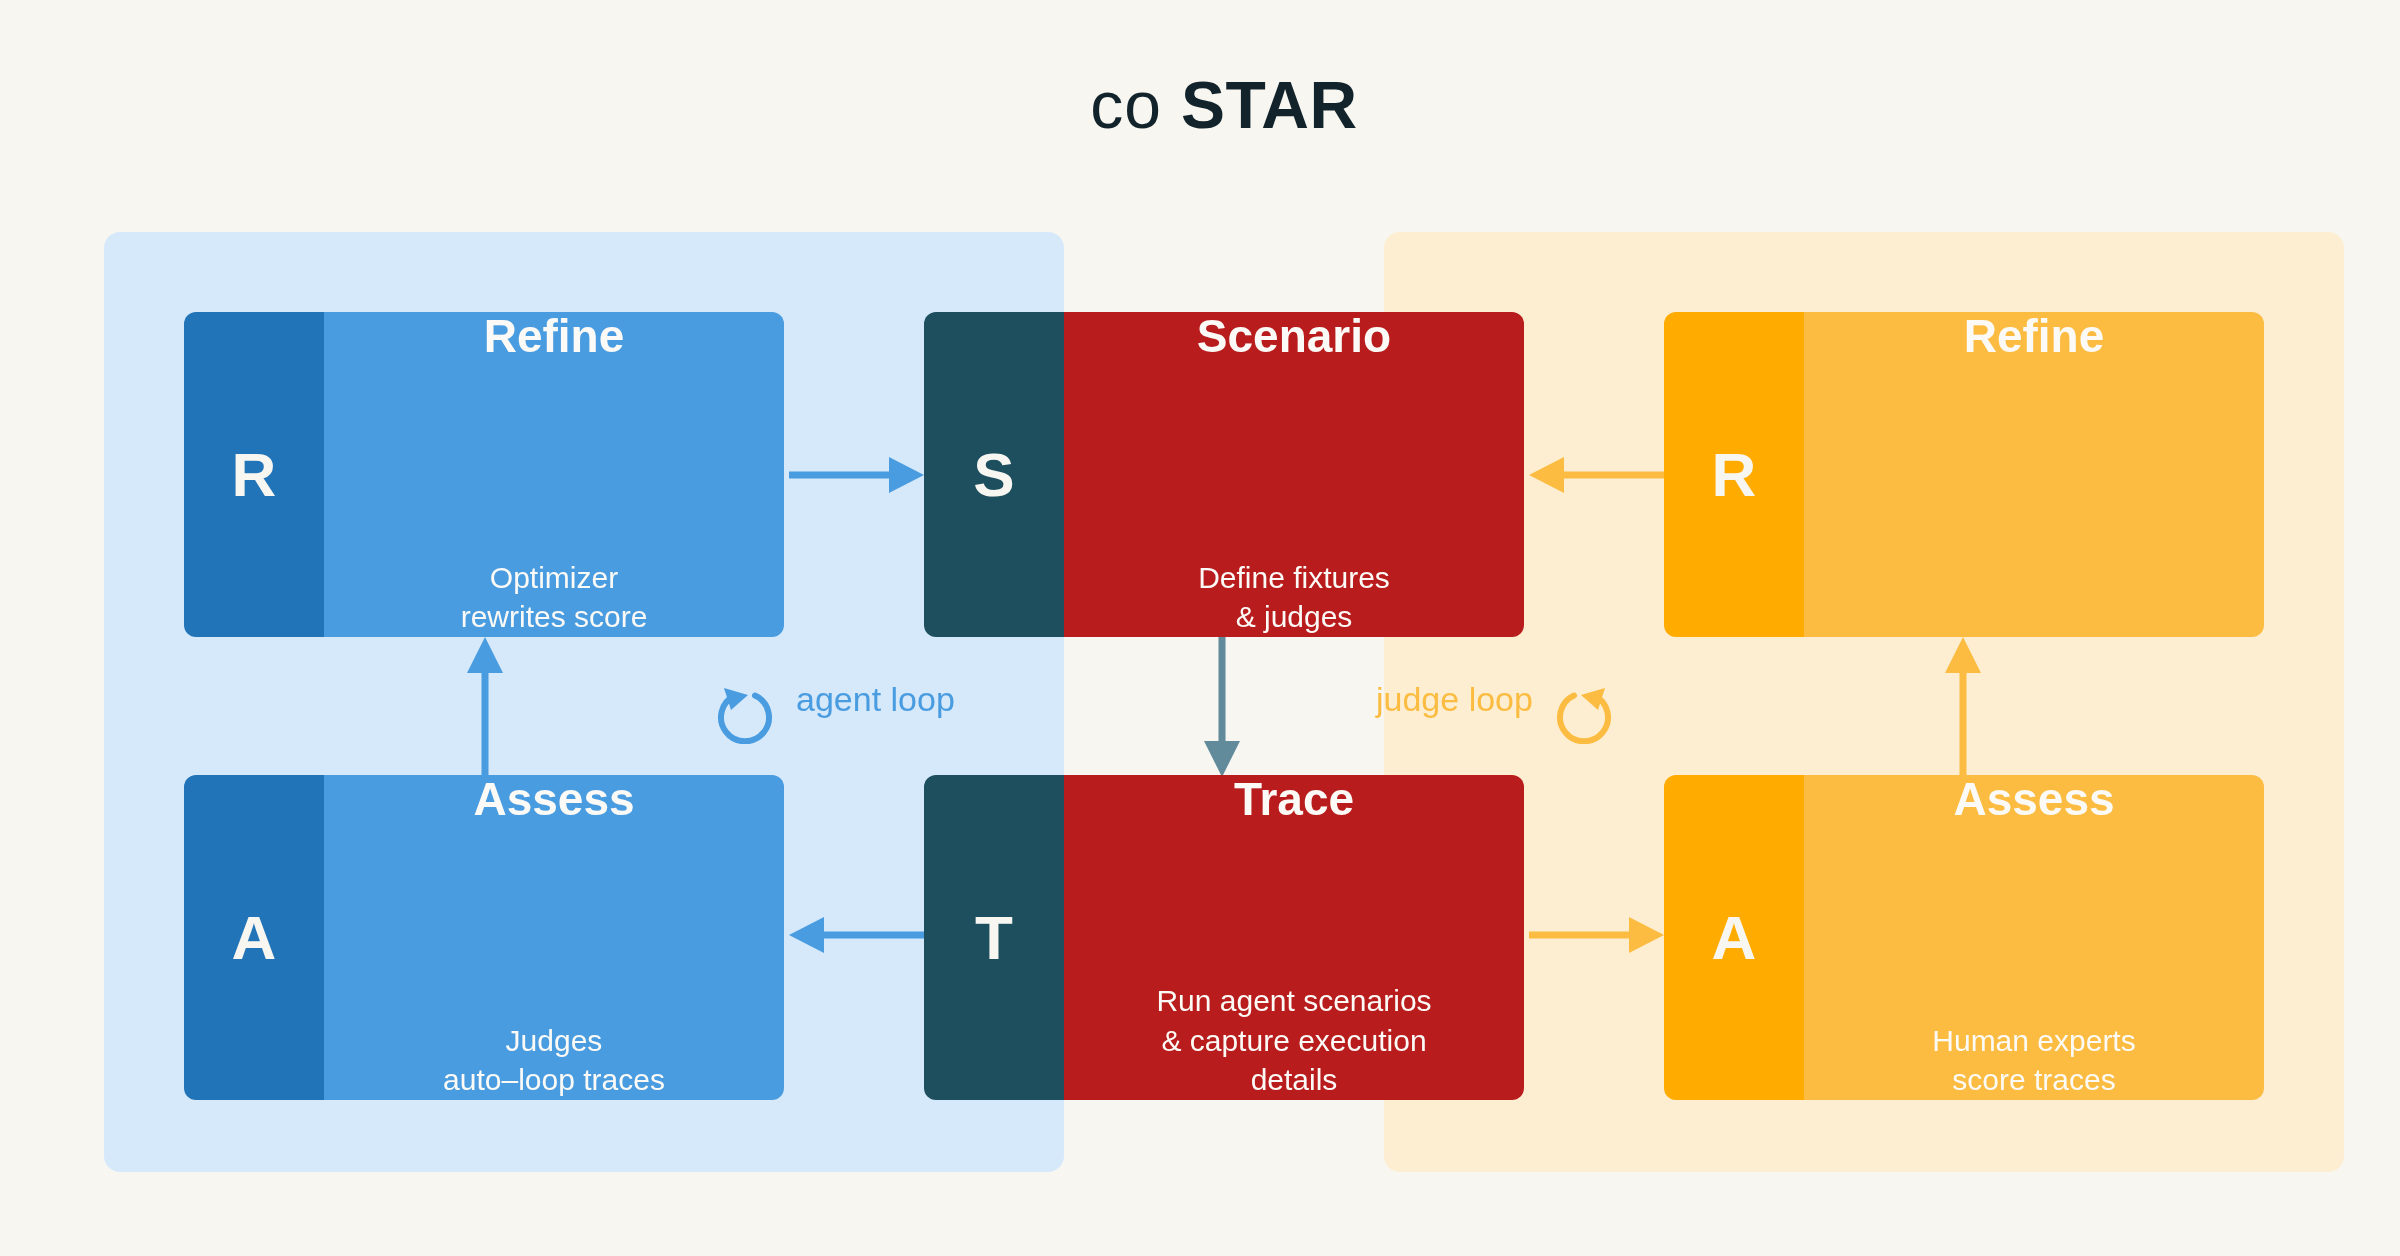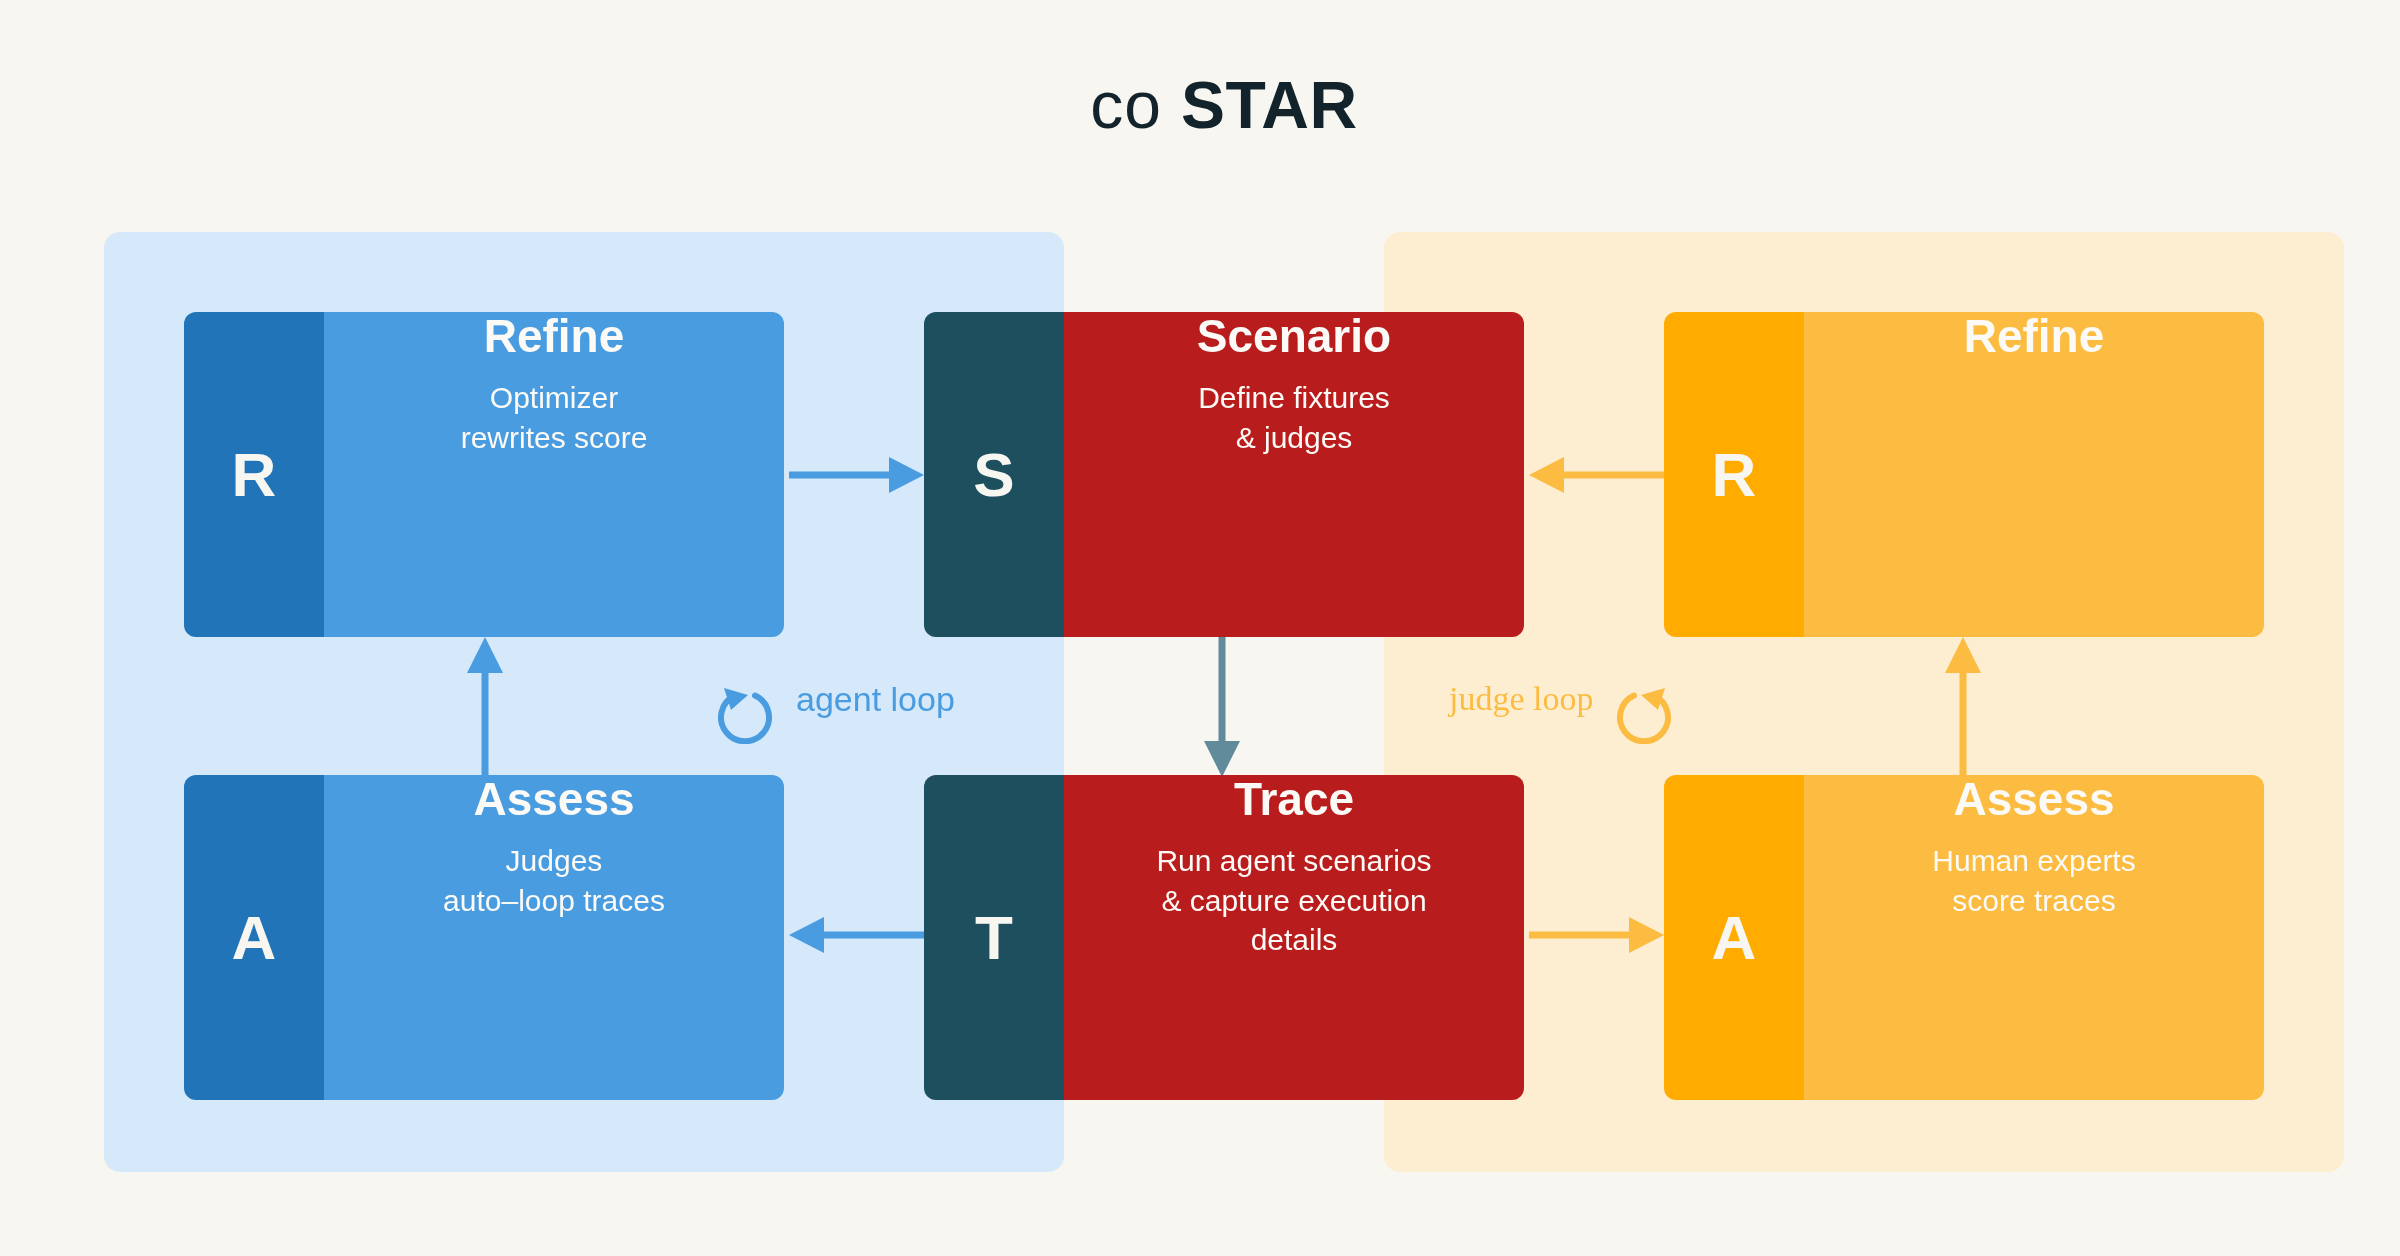--- a/index.html
+++ b/index.html
@@ -83,21 +83,21 @@
     color: #f7f6f1;
     font-weight: 700;
     font-size: 62px;
     line-height: 1;
   }
   .card .card-body {
     flex: 1 1 auto;
     display: flex;
     flex-direction: column;
     align-items: center;
-    justify-content: flex-start;
+    justify-content: space-between;
     text-align: center;
     padding: 0 18px;
   }
   .card .card-title {
     color: #fbfaf6;
     font-weight: 700;
     font-size: 46px;
     line-height: 1.05;
     margin-bottom: 18px;
   }
@@ -147,21 +147,21 @@
     gap: 20px;
     white-space: nowrap;
   }
   .loop .loop-text {
     font-size: 34px;
     font-weight: 400;
     line-height: 1;
   }
   .loop-agent { left: 690px; top: 682px; }
   .loop-agent .loop-text { color: #4a9ce0; }
-  .loop-judge { left: 1425px; top: 682px; font-family: Liberation Serif, serif; }
+  .loop-judge { left: 1352px; top: 682px; }
   .loop-judge .loop-text { color: #fbbc41; }
 </style>
 </head>
 <body>
 
 <div id="stage">
 
   <div class="title">
     <span class="t-light">co</span><span>&nbsp;</span><span class="t-bold">STAR</span>
   </div>

